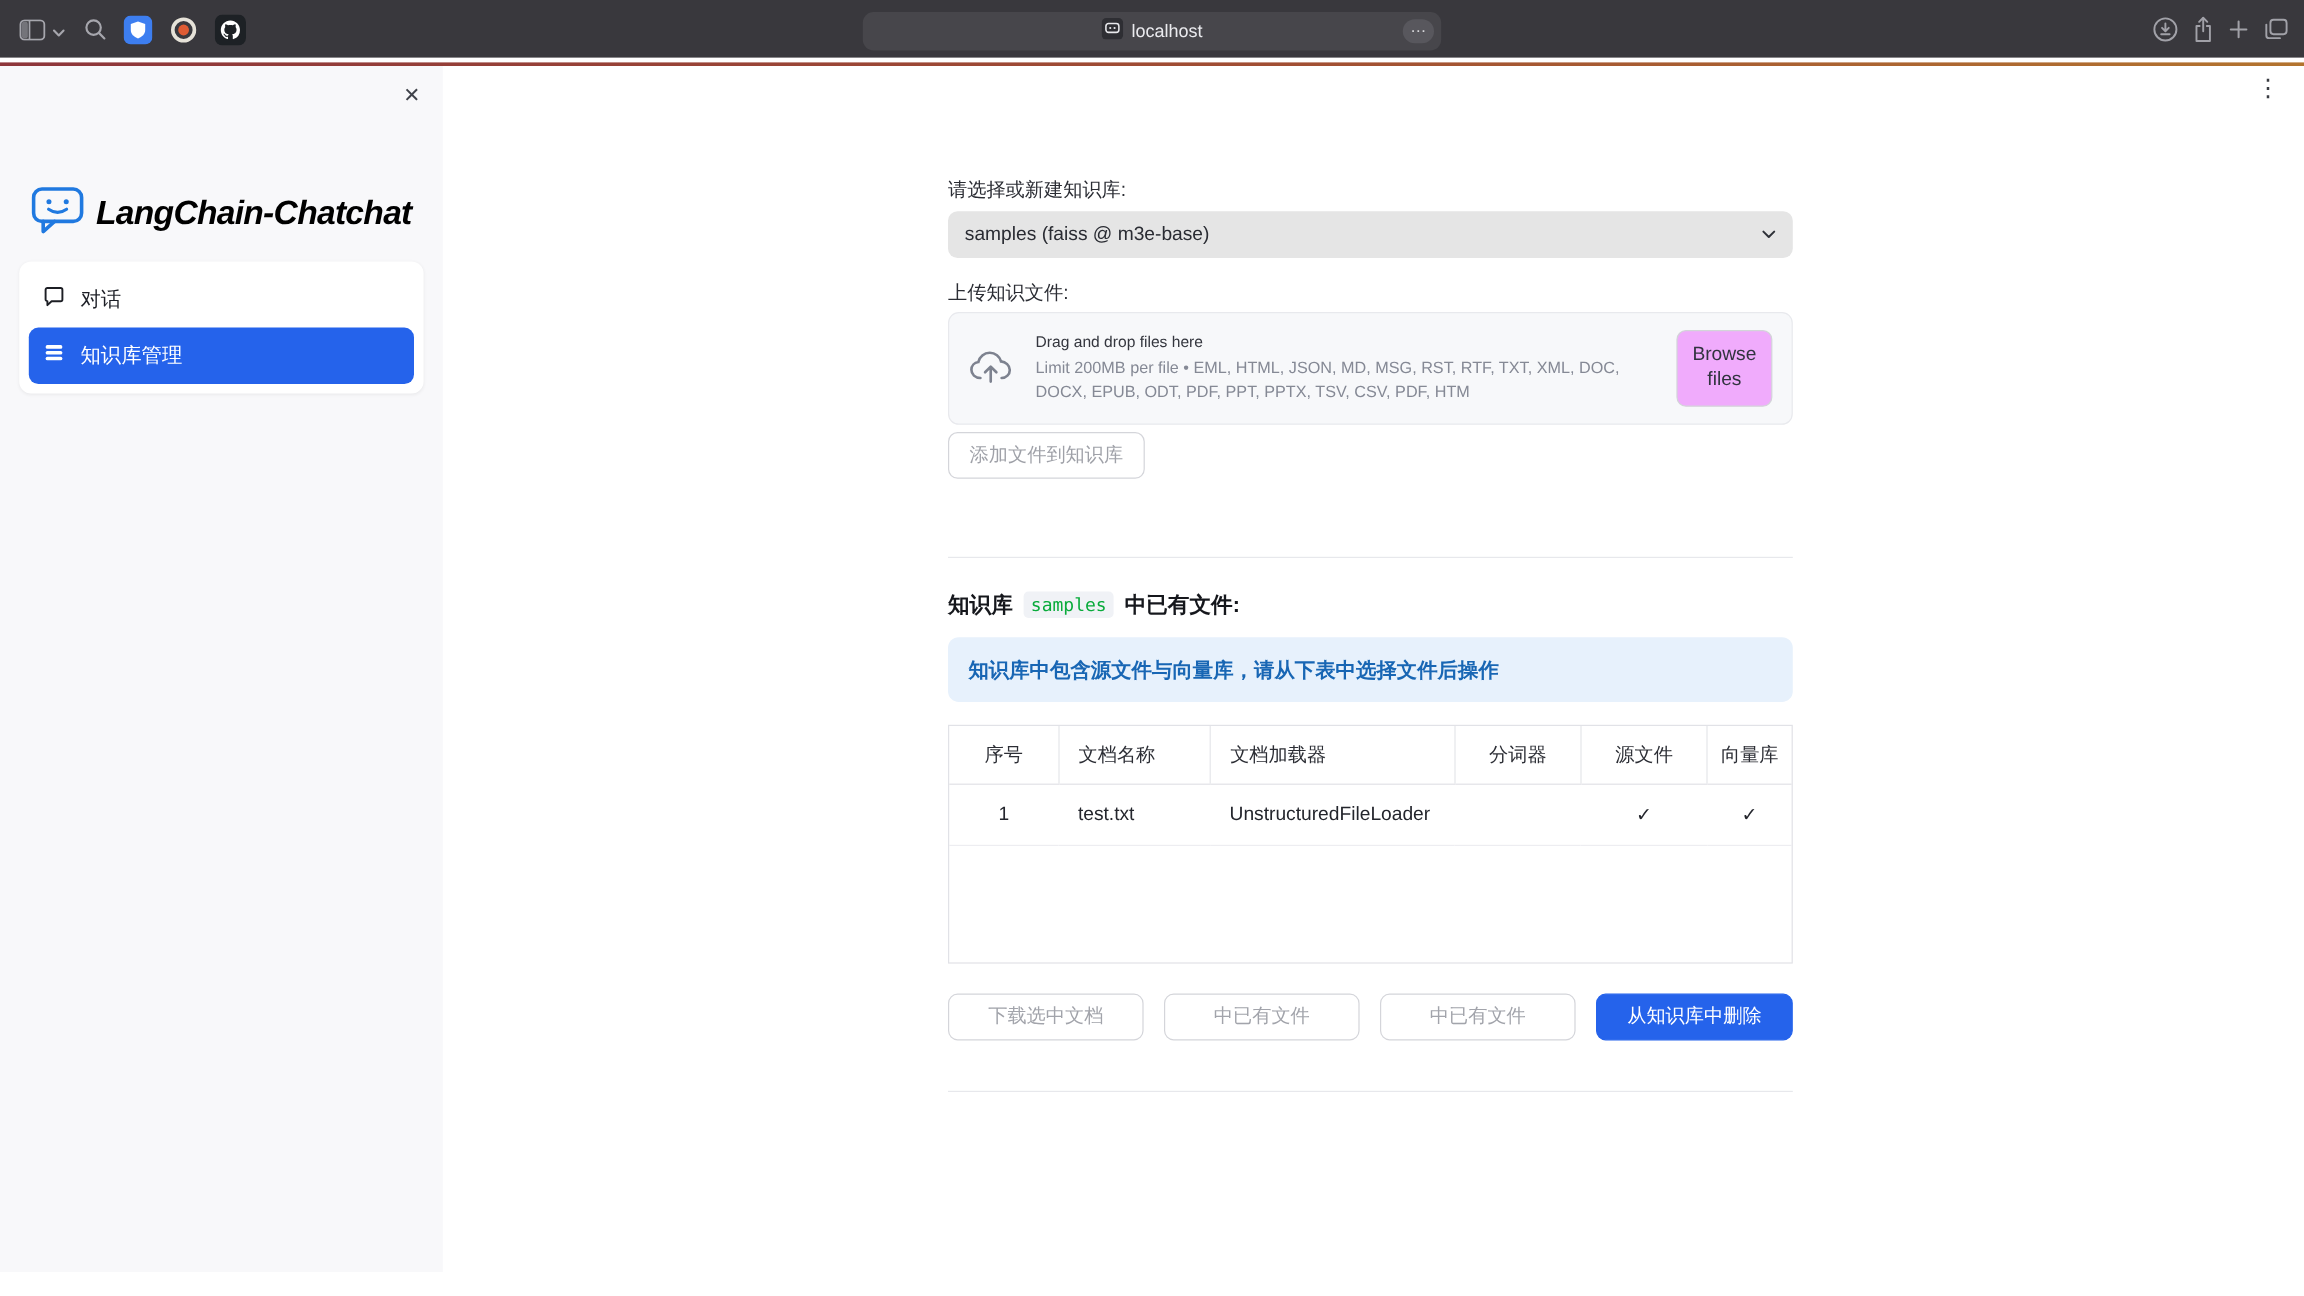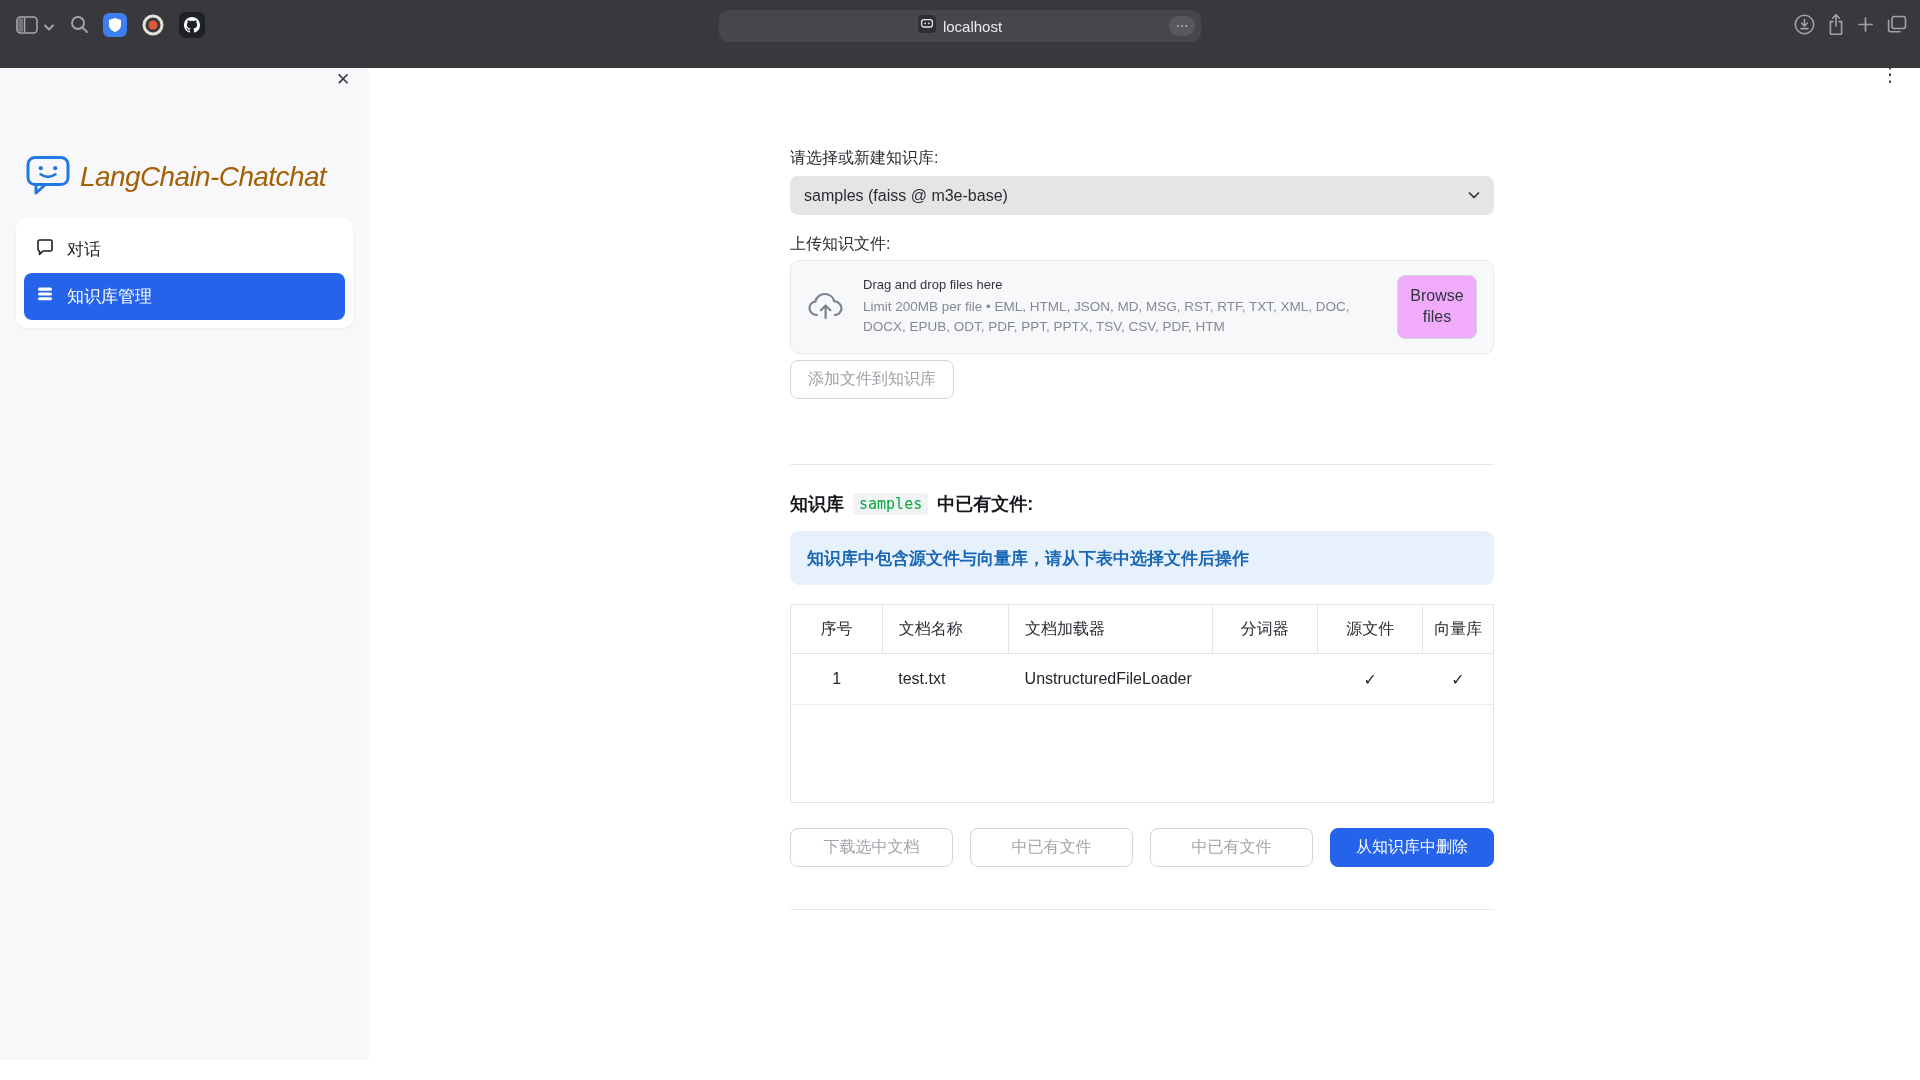--- a/index.html
+++ b/index.html
@@ -4,21 +4,21 @@
 <style>
   html,body{margin:0;padding:0;}
   body{
     width:1920px;height:1080px;overflow:hidden;background:#fff;
     font-family:"Liberation Sans",sans-serif;
     -webkit-font-smoothing:antialiased;
   }
   button{font-family:inherit;}
 
   
-  .chrome{position:absolute;top:0;left:0;right:0;height:68px;background:#39383d;z-index:30;}
+  .chrome{position:absolute;top:0;left:0;right:0;height:48px;background:#39383d;z-index:30;}
   .chrome-left{position:absolute;left:16px;top:0;height:52px;display:flex;align-items:center;}
   .tb-btn{background:none;border:none;padding:0;display:flex;align-items:center;justify-content:center;cursor:pointer;}
   .tb-gap-s{margin-left:6px;} .tb-gap-m{margin-left:16px;} .tb-gap-l{margin-left:14px;}
   .address{position:absolute;left:719px;top:10px;width:482px;height:32px;background:#47464b;border-radius:9px;
     display:flex;align-items:center;justify-content:center;cursor:text;}
   .address .url{color:#eaeaee;font-size:15px;margin-left:7px;}
   .page-menu{position:absolute;right:6px;top:50%;transform:translateY(-50%);width:26px;height:20px;border-radius:10px;
     background:#58575d;color:#d6d6da;font-size:13px;line-height:18px;display:flex;align-items:center;justify-content:center;border:none;cursor:pointer;}
   .chrome-right{position:absolute;right:12px;top:0;height:52px;display:flex;align-items:center;gap:10px;}
 
@@ -26,21 +26,21 @@
   .decoration{position:absolute;top:52px;left:0;right:0;height:3px;z-index:29;
     background:linear-gradient(90deg,#8e363b,#a14e33 55%,#b3742f);}
 
   
   .app{position:absolute;top:55px;left:0;right:0;bottom:0;background:#fff;}
 
   
   .sidebar{position:absolute;top:0;left:0;width:369px;height:calc(100% - 20px);background:#f8f8fa;}
   .sb-close{position:absolute;top:11px;right:13px;width:26px;height:26px;font-size:17px;color:#3f424a;background:none;border:none;cursor:pointer;}
   .logo{position:absolute;top:99px;left:26px;display:flex;align-items:center;gap:10px;}
-  .logo-text{font-size:28px;font-weight:normal;font-style:italic;color:#a16207;letter-spacing:-0.6px;}
+  .logo-text{font-size:28px;font-weight:bold;font-style:italic;color:#000000;letter-spacing:-0.6px;}
   .nav-card{position:absolute;top:163px;left:16px;right:16px;background:#fff;border-radius:10px;padding:8px;
     box-shadow:0 1px 3px rgba(0,0,0,0.06);}
   .nav-item{display:flex;align-items:center;gap:12px;height:47px;padding:0 11px;border-radius:8px;
     font-size:17px;color:#1d1f26;cursor:pointer;}
   .nav-item.active{background:var(--accent,#2563eb);color:#fff;}
 
   
   .main{position:absolute;left:369px;top:0;right:0;bottom:0;}
   .kebab{position:absolute;top:8px;right:14px;font-size:20px;color:#3a3c42;background:none;border:none;cursor:pointer;line-height:1;}
   .content{position:absolute;left:421px;top:0;width:704px;height:100%;}

